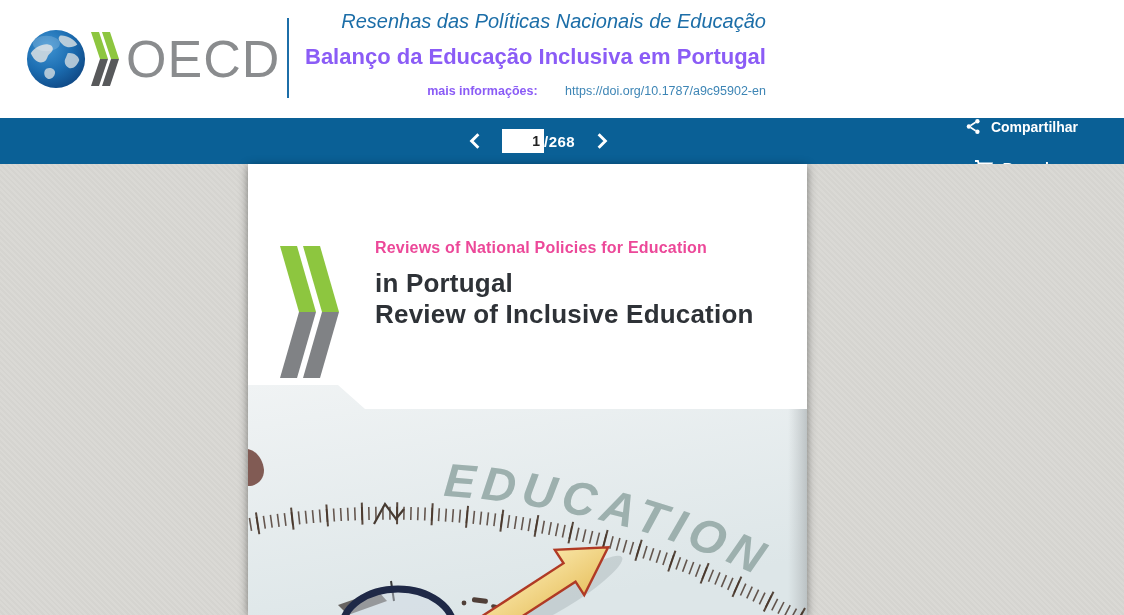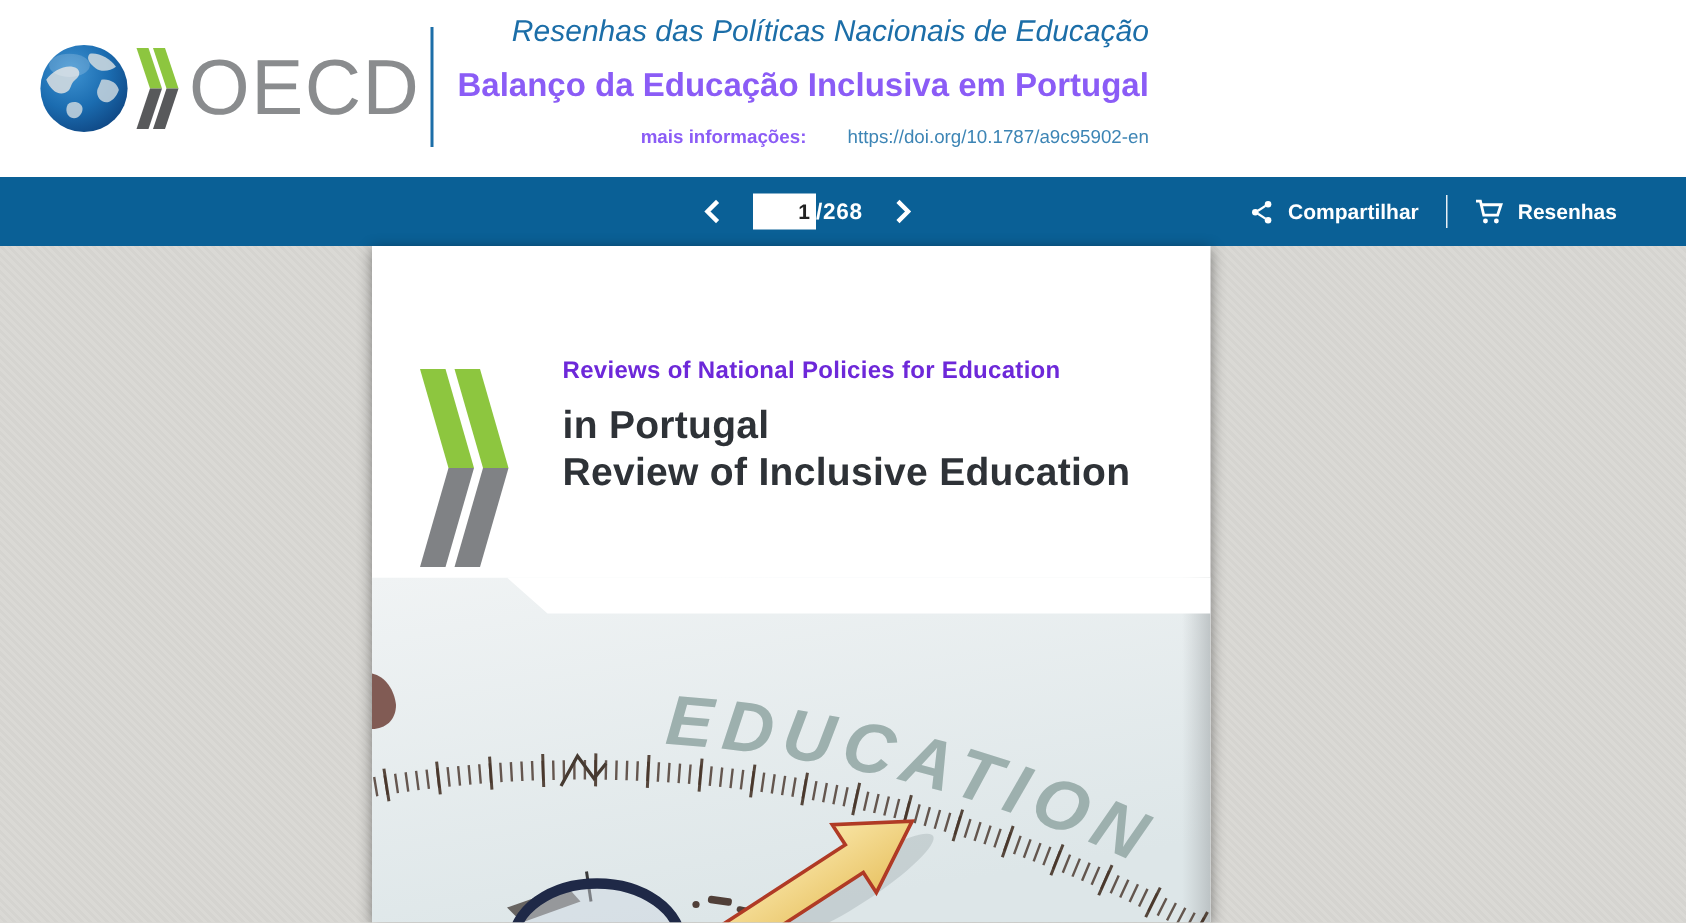--- a/index.html
+++ b/index.html
@@ -21,34 +21,34 @@
   .doi-link { color:#3d85b5; text-decoration:none; margin-left:4px;padding-left:20px; }
 
   
   .toolbar { position:absolute; left:0; top:118px; width:1124px; height:46px; background:#0a6096; }
   .pager { position:absolute; left:462px; top:0; height:46px; display:flex; align-items:center; }
   .pager-btn { background:none; border:none; cursor:pointer; padding:4px 6px; display:flex; align-items:center; }
   .page-input { width:42px; height:24px; border:none; background:#ffffff; text-align:right;
                 padding-right:4px; font-size:14px; font-weight:bold; color:#222; margin-left:14px;
                 font-family:"Liberation Sans", sans-serif; }
   .page-total { color:#ffffff; font-size:15px; font-weight:bold; margin-right:14px; letter-spacing:0.5px; }
-  .toolbar-actions { position:absolute; right:46px; top:0; height:46px; display:flex; align-items:center; gap:12px; }
+  .toolbar-actions { position:absolute; right:46px; top:0; height:46px; display:flex; align-items:center; gap:12px;flex-direction:column; }
   .tb-btn { background:none; border:none; cursor:pointer; display:flex; align-items:center; gap:9px;
             color:#ffffff; font-size:14px; font-weight:bold; font-family:"Liberation Sans", sans-serif; }
   .tb-divider { width:1px; height:22px; background:rgba(255,255,255,0.9); margin:0 6px; }
 
   
   .main { position:absolute; left:0; top:164px; width:1124px; height:451px;
           background:
             repeating-linear-gradient(45deg, rgba(255,255,255,0.03) 0 2px, rgba(0,0,0,0.02) 2px 4px),
             #d9d8d4; }
   .doc-page { position:absolute; left:248px; top:0; width:559px; height:451px; background:#ffffff;
               box-shadow:0 2px 9px rgba(0,0,0,0.45); }
   .cover-chevrons { position:absolute; left:30px; top:80px; width:62px; height:136px; }
-  .cover-series { position:absolute; left:127px; top:75px; font-size:16px; font-weight:bold; color:#6d28d9; letter-spacing:0.2px; }
+  .cover-series { position:absolute; left:127px; top:75px; font-size:16px; font-weight:bold; color:#ec4899; letter-spacing:0.2px; }
   .cover-title { position:absolute; left:127px; top:104px; font-size:26px; font-weight:bold; color:#2e3237; line-height:31px; letter-spacing:0.2px; }
   .cover-image { position:absolute; left:0; top:221px; width:559px; height:230px; display:block; }
 </style>
 </head>
 <body>
 
 <div class="header">
   <div class="logo-group">
     <svg class="globe-svg" viewBox="0 0 64 64">
       <defs>

